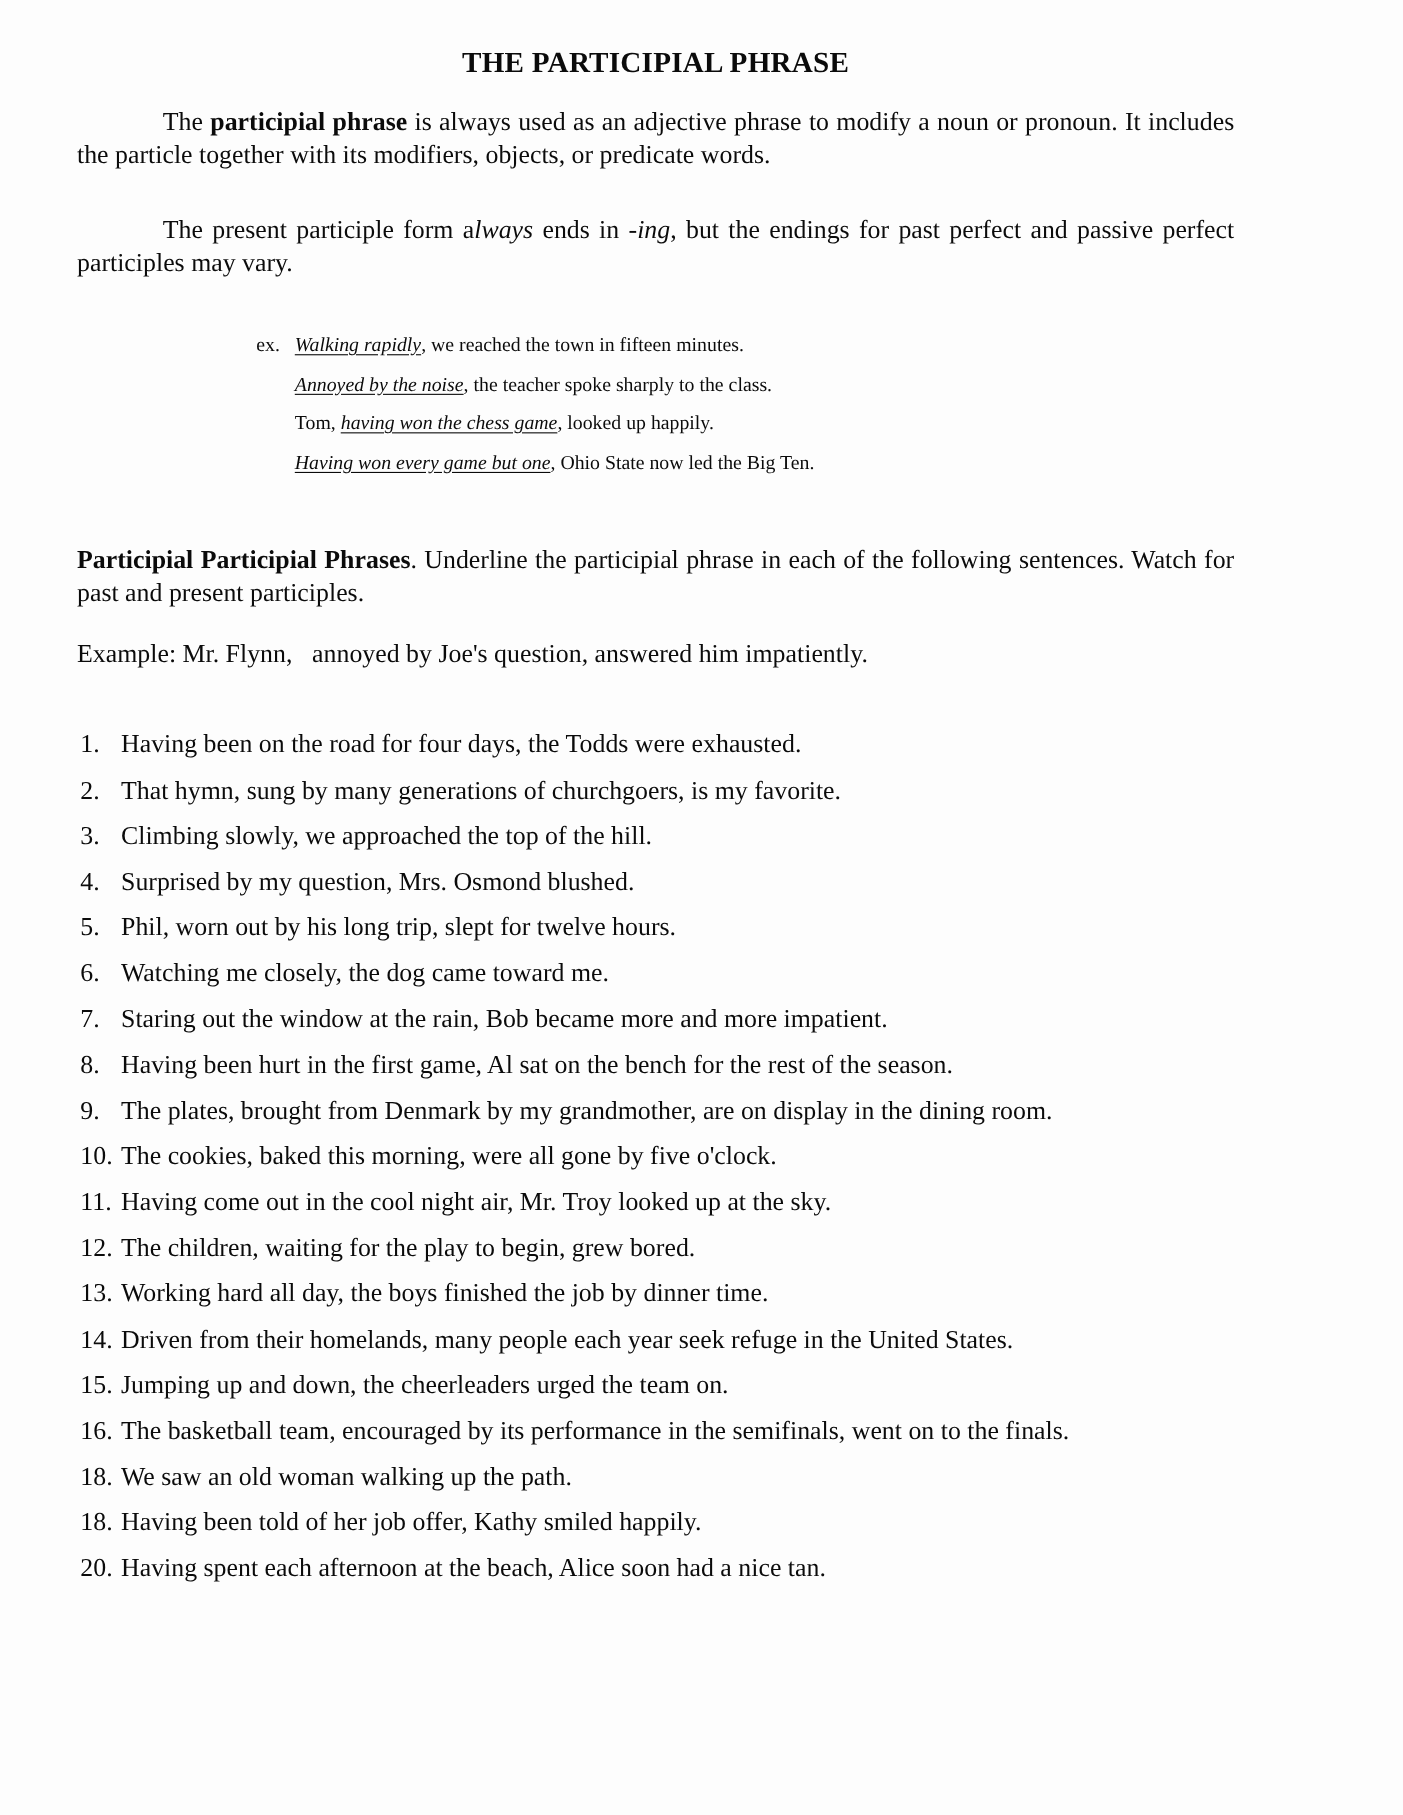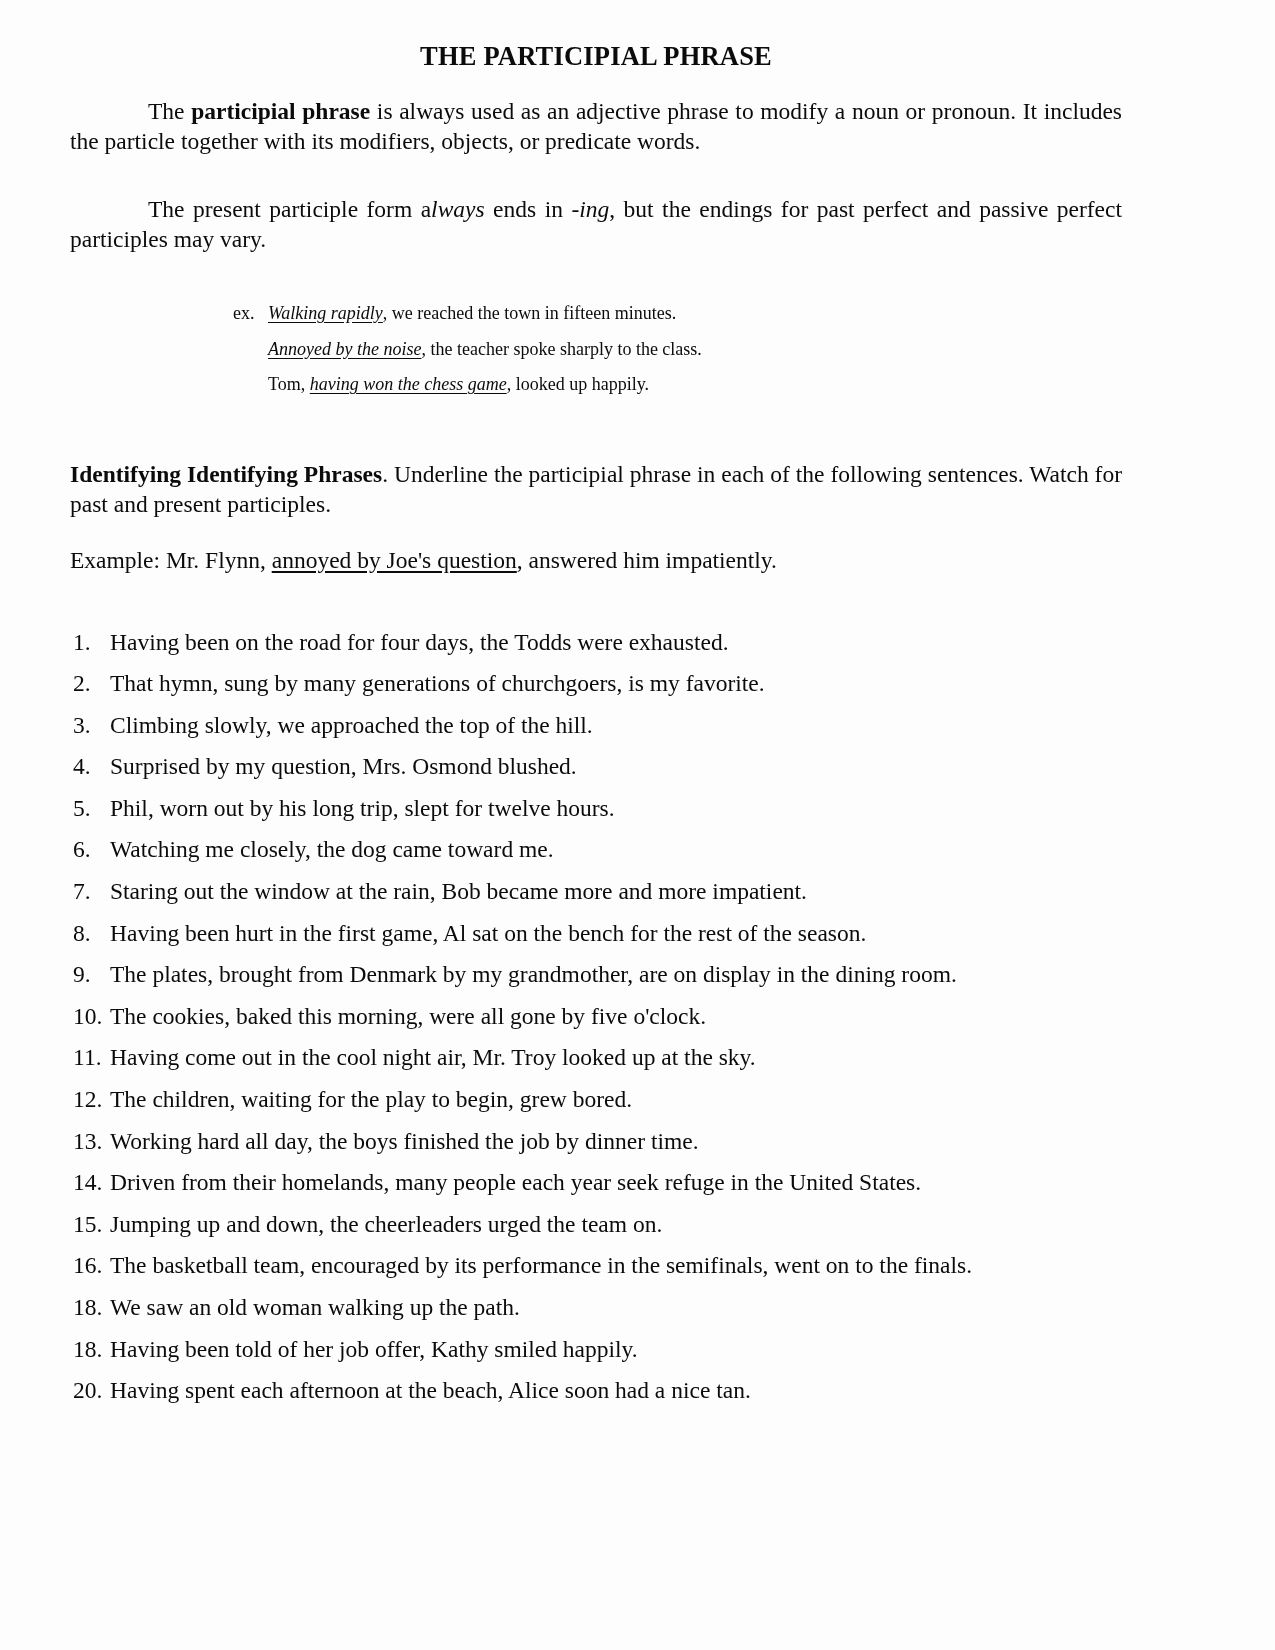--- a/index.html
+++ b/index.html
@@ -89,22 +89,22 @@
     text-align: justify;
   }
   .instructions .lead { font-weight: bold; }
 
   .example-sentence {
     margin-top: 26px;
     font-size: 23.5px;
     line-height: 30px;
   }
   .ul-plain {
-    text-decoration: underline;
     text-underline-offset: 2.5px;
+    margin-left: 12px;
   }
 
   
   .qlist {
     margin-top: 52px;
     list-style: none;
     padding: 0;
     margin-left: 3px;
   }
   .qitem {
@@ -138,24 +138,25 @@
     <p class="para second"><span>The present participle form a</span><span class="i">lways</span><span> ends in </span><span class="i">-ing</span><span>, but the endings for past perfect and passive perfect participles may vary.</span></p>
 
     <div class="example-block">
 
       <div class="ex-line"><span class="ex-label">ex.</span><span></span><span class="ex-phrase">Walking rapidly</span><span>, we reached the town in fifteen minutes.</span></div>
 
       <div class="ex-line"><span class="ex-label"></span><span></span><span class="ex-phrase">Annoyed by the noise</span><span>, the teacher spoke sharply to the class.</span></div>
 
       <div class="ex-line"><span class="ex-label"></span><span>Tom, </span><span class="ex-phrase">having won the chess game</span><span>, looked up happily.</span></div>
 
+      <div class="ex-line"><span class="ex-label"></span><span></span><span class="ex-phrase">Having won every game but one</span><span>, Ohio State now led the Big Ten.</span></div>
 
     </div>
 
-    <div class="instructions"><span class="lead">Identifying Identifying Phrases</span><span>.  Underline the participial phrase in each of the following  sentences.  Watch for past and present participles.</span></div>
+    <div class="instructions"><span class="lead">Participial Participial Phrases</span><span>.  Underline the participial phrase in each of the following  sentences.  Watch for past and present participles.</span></div>
 
     <div class="example-sentence"><span>Example:  Mr. Flynn, </span><span class="ul-plain">annoyed by Joe's question</span><span>, answered him impatiently.</span></div>
 
     <ol class="qlist">
       <li class="qitem">
           <span class="qnum">1.</span>
           <span class="qtext">Having been on the road for four days, the Todds were exhausted.</span>
         </li>
       <li class="qitem">
           <span class="qnum">2.</span>

